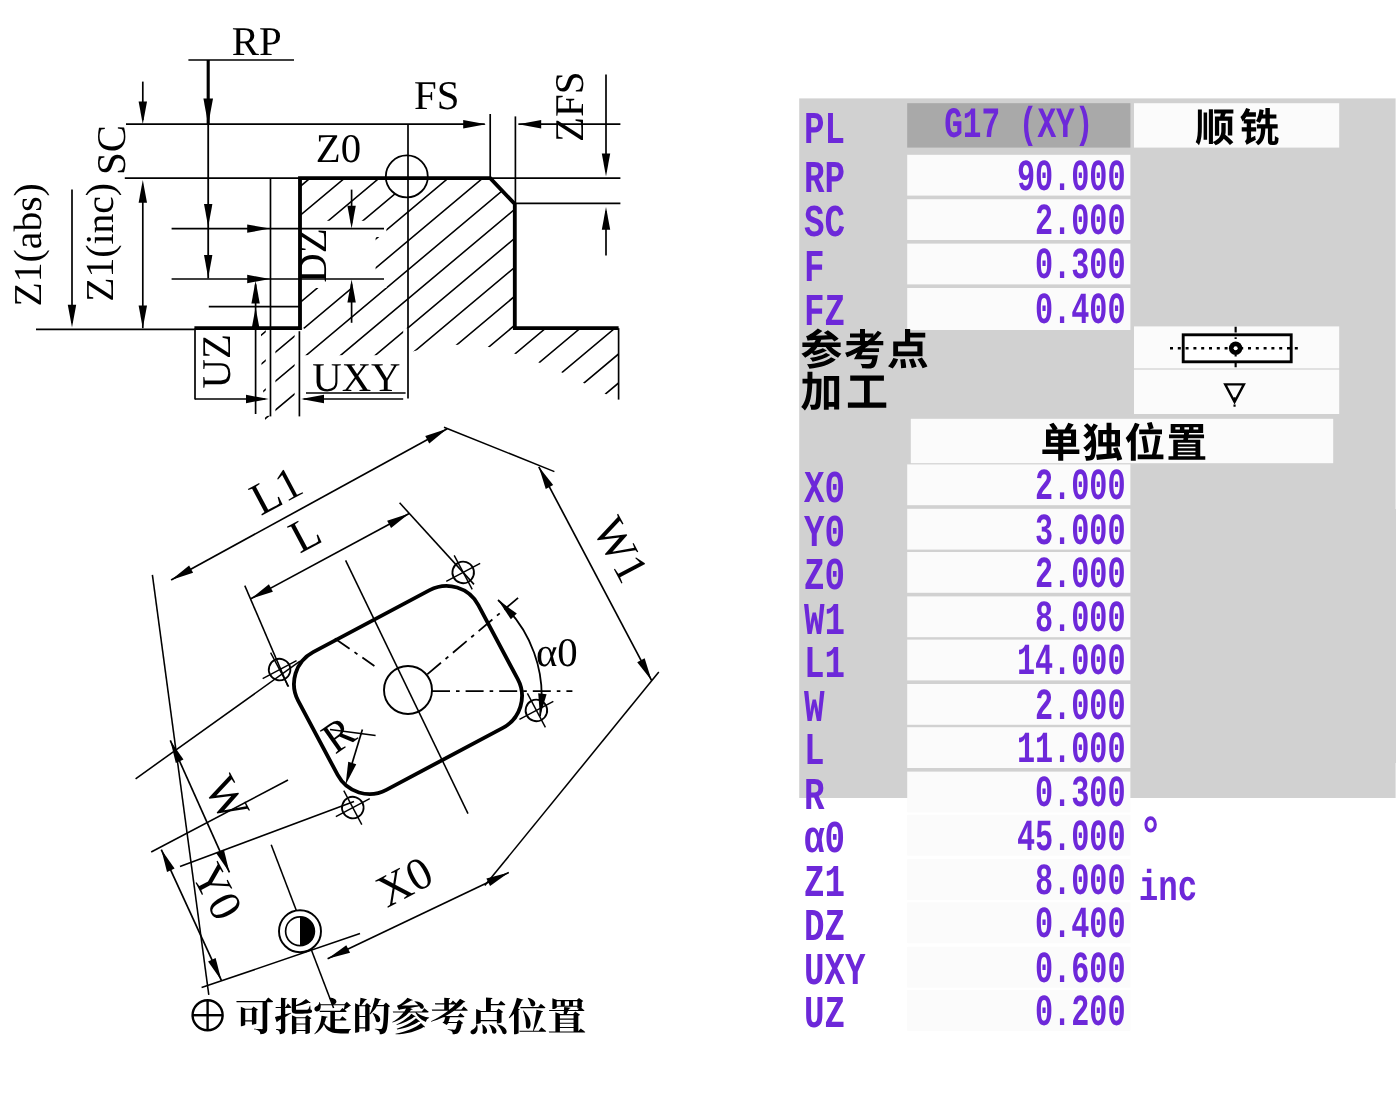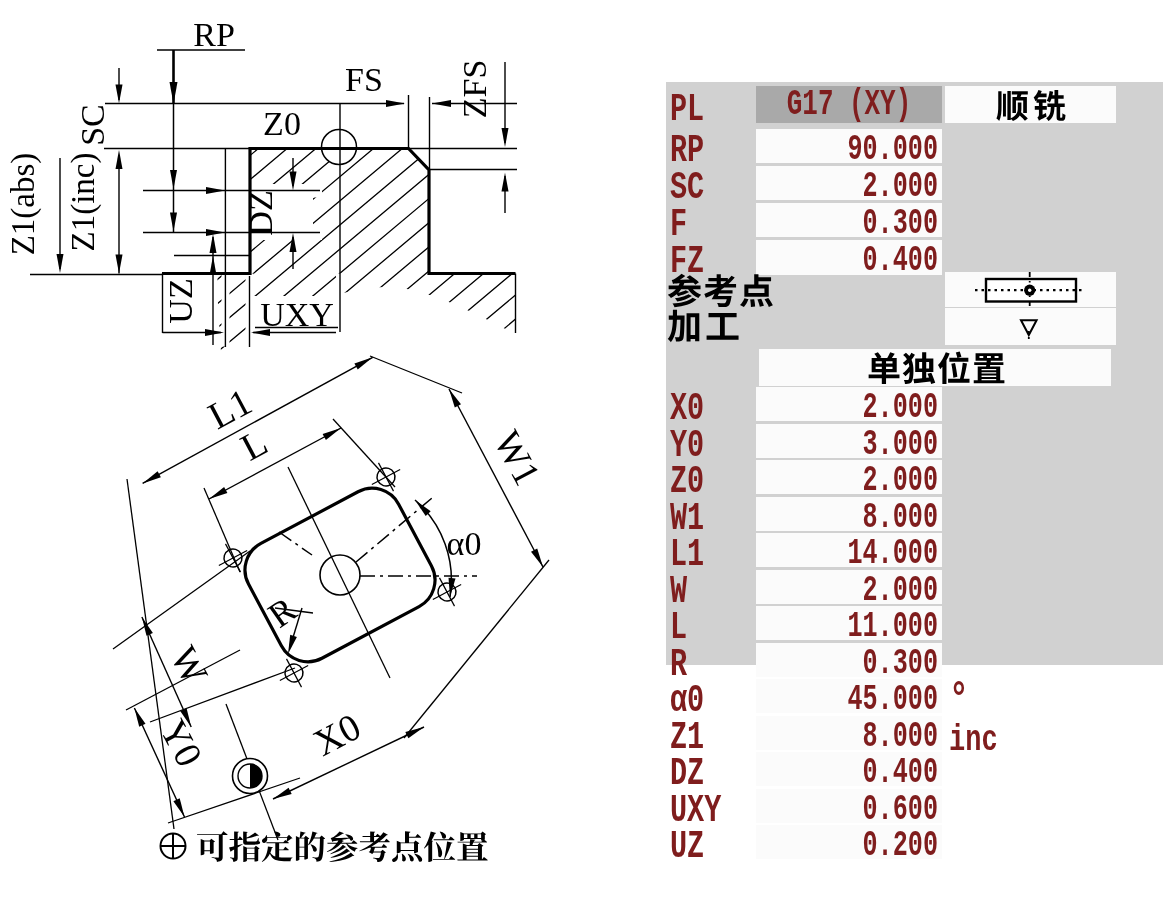--- a/index.html
+++ b/index.html
@@ -1,14 +1,14 @@
 <!DOCTYPE html>
 <html><head><meta charset="utf-8"><style>
 html,body{margin:0;padding:0;background:#fff;width:1163px;height:915px;overflow:hidden}
-#panel{position:absolute;left:666px;top:82px;width:497px;height:583px;background:#d1d1d1;font-family:"Liberation Mono",monospace;font-weight:bold;color:#7f1d1d}
+#panel{position:absolute;left:666px;top:82px;width:497px;height:583px;background:#d1d1d1;font-family:"Liberation Mono",monospace;font-weight:bold;color:#6d28d9}
 .lb{position:absolute;left:4px;font-size:38px;transform:scaleX(0.75);transform-origin:left center;white-space:nowrap}
 .vl{position:absolute;left:90px;width:182px;font-size:37px;text-align:right;transform:scaleX(0.68);transform-origin:right center}
 .vc{position:absolute;font-size:36px;text-align:center;transform:scaleX(0.72);transform-origin:center}
 .un{position:absolute;left:283px;font-size:36px;height:34px;line-height:34px;transform:scaleX(0.75);transform-origin:left center}
 svg text{font-family:"Liberation Serif",serif}
 </style></head>
 <body>
 
 <svg width="660" height="915" viewBox="0 0 660 915" style="position:absolute;left:0;top:0">
 <defs>

